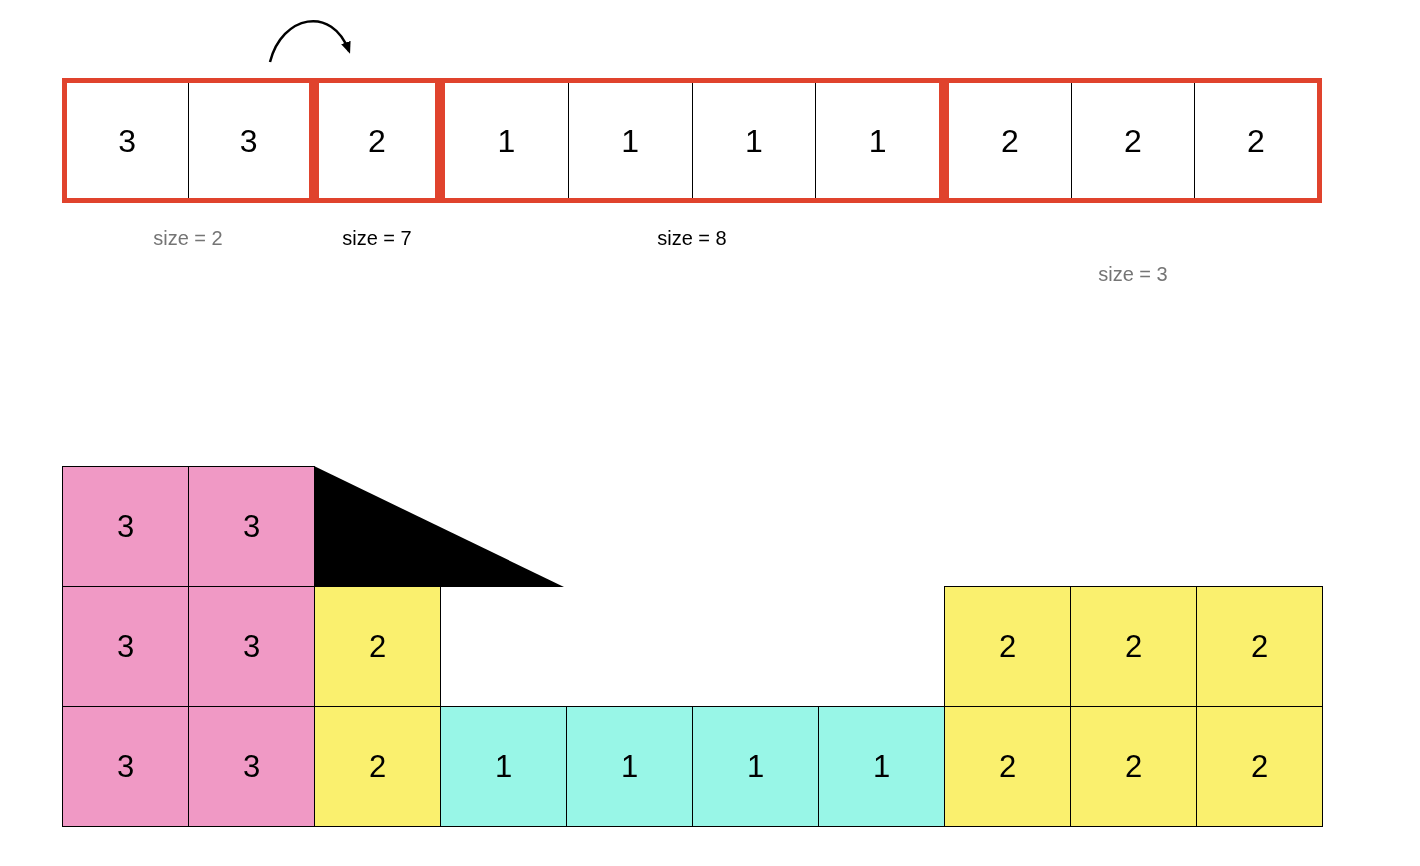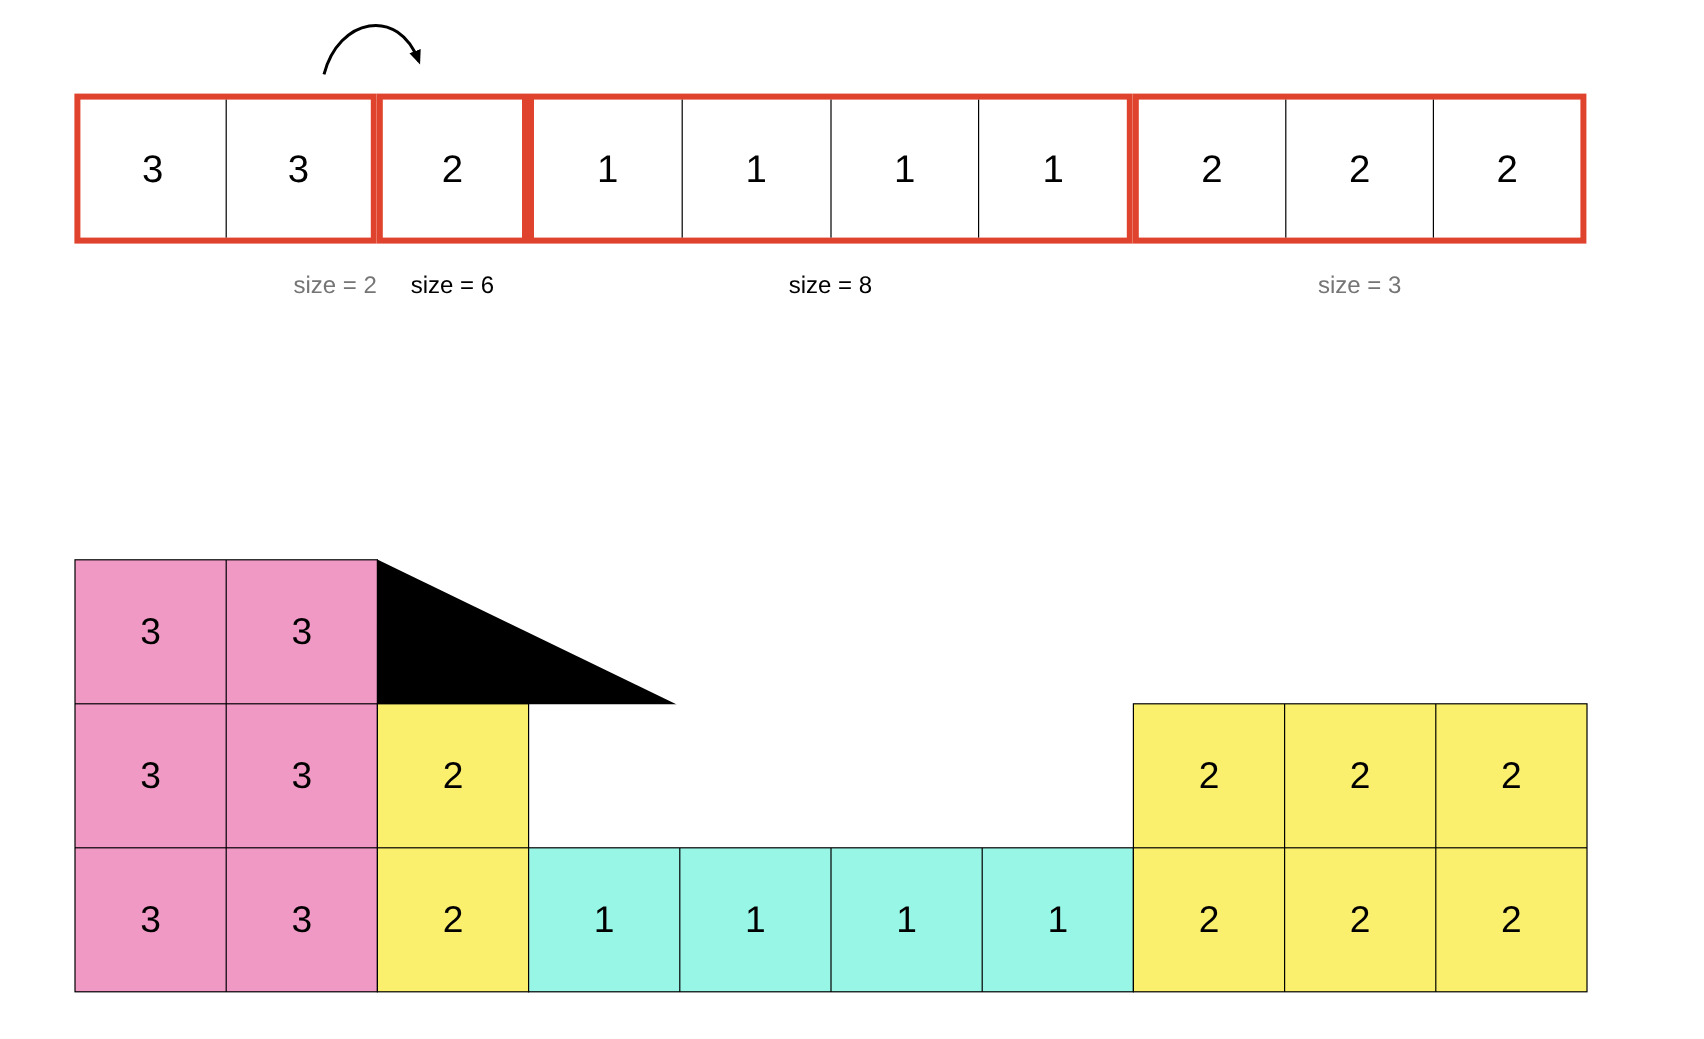--- a/index.html
+++ b/index.html
@@ -77,24 +77,24 @@
     <div class="acell">1</div>
     <div class="acell">1</div>
   </div>
 
   <div class="group" style="left:944px;width:378px;">
     <div class="acell">2</div>
     <div class="acell">2</div>
     <div class="acell">2</div>
   </div>
 
-  <div class="size-label gray" style="left:62px;width:252px;text-align:right;">size = 2</div>
-  <div class="size-label dark" style="left:314px;width:126px;">size = 6</div>
+  <div class="size-label gray" style="left:62px;width:252px;">size = 2</div>
+  <div class="size-label dark" style="left:314px;width:126px;">size = 7</div>
   <div class="size-label dark" style="left:440px;width:504px;">size = 8</div>
-  <div class="size-label gray" style="left:944px;width:378px;">size = 3</div>
+  <div class="size-label gray" style="left:944px;width:378px;margin-top:36px;">size = 3</div>
 
   <div class="block" style="left:62px;top:466px;width:253px;height:361px;grid-template-columns:repeat(2,1fr);grid-template-rows:repeat(3,1fr);">
     <div class="bcell pink">3</div>
     <div class="bcell pink">3</div>
     <div class="bcell pink">3</div>
     <div class="bcell pink">3</div>
     <div class="bcell pink">3</div>
     <div class="bcell pink">3</div>
   </div>
 

